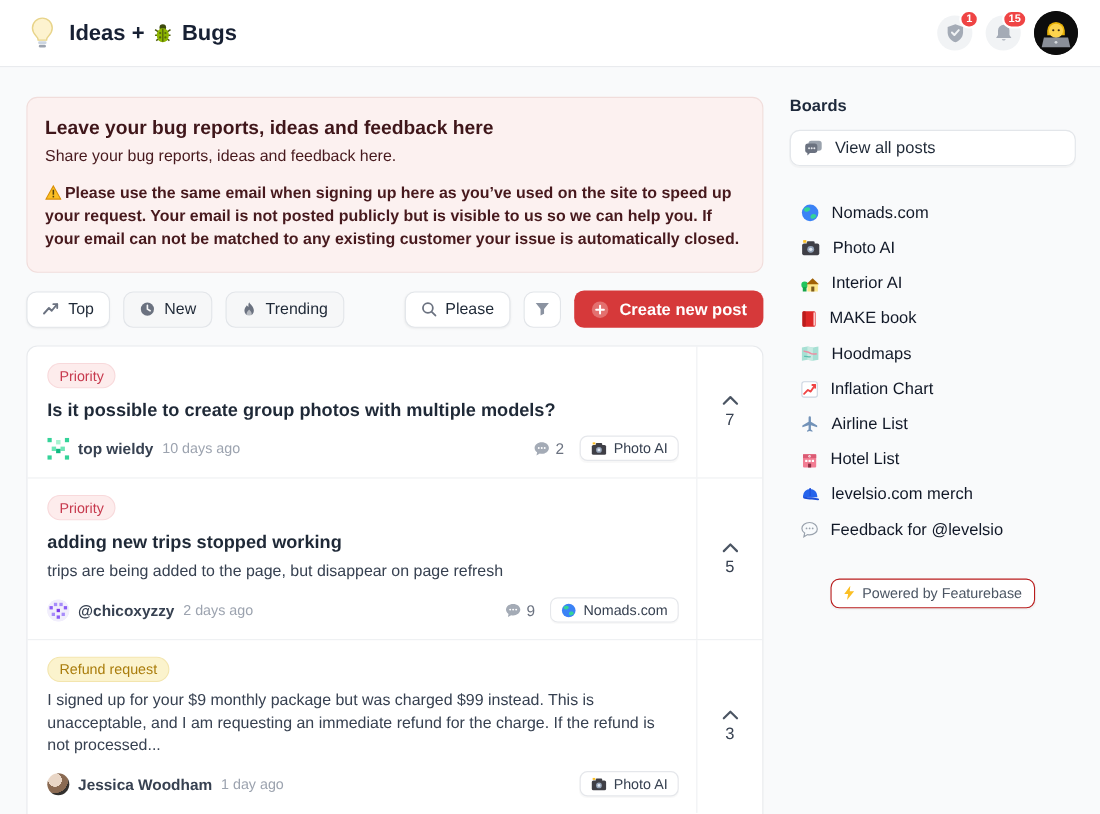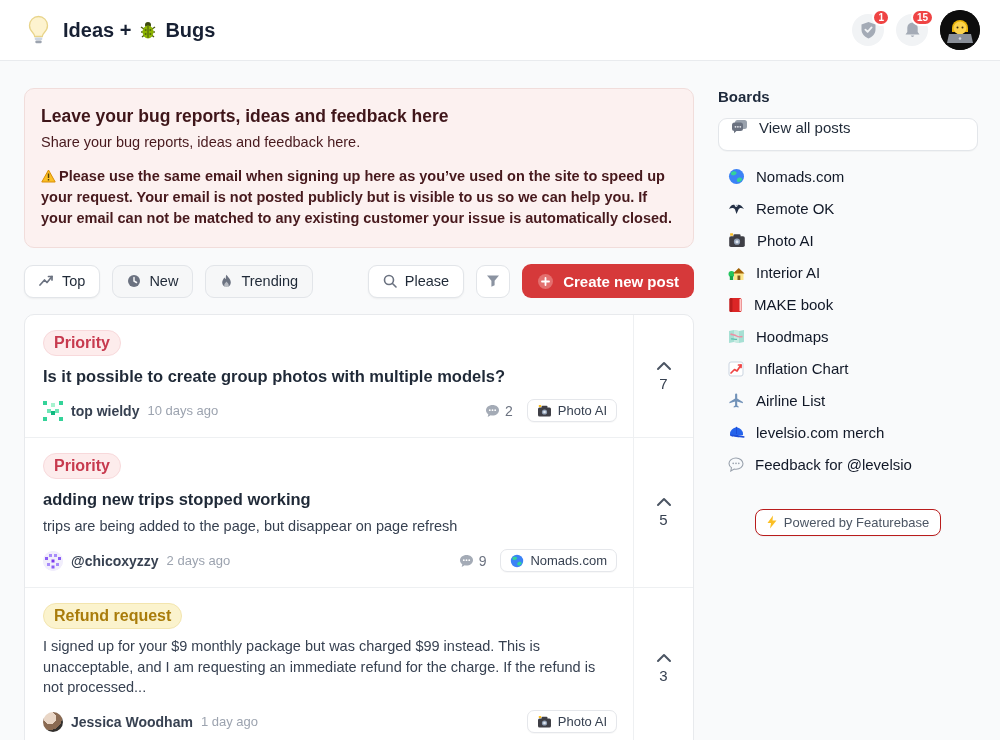--- a/index.html
+++ b/index.html
@@ -44,21 +44,21 @@
   .toolbar .spacer { flex:1; }
   .icon-btn { width:34px; height:33px; display:flex; align-items:center; justify-content:center;
     background:#fff; border:1px solid #e2e5e9; border-radius:9px; cursor:pointer; }
   .create-btn { display:flex; align-items:center; gap:9px; height:34px; padding:0 15px;
     border:none; border-radius:9px; font-size:15px; font-weight:600; color:#fff; cursor:pointer; }
 
   
   .posts-card { background:#fff; border:1px solid #e8eaed; border-radius:10px 10px 0 0;
     min-height:440px; }
   .post { position:relative; padding:15px 76px 15px 18px; border-bottom:1px solid #eef0f2; cursor:pointer; }
-  .badge { display:inline-block; font-size:16px; font-weight:700; padding:3px 10px; border-radius:999px; }
+  .badge { display:inline-block; font-size:13px; font-weight:400; padding:3px 10px; border-radius:999px; }
   .badge.priority { background:#fdecec; color:#c73a4e; border:1px solid #f8d9db; }
   .badge.refund { background:#fbf3cd; color:#a97c0b; border:1px solid #f3e5ae; }
   .post h3 { font-size:16.5px; font-weight:700; color:#1f2937; margin-top:11px; }
   .post .body { font-size:14.5px; color:#374151; margin-top:7px; line-height:1.4; max-width:592px; }
   .meta { display:flex; align-items:center; margin-top:13px; }
   .meta .name { font-size:14px; font-weight:700; color:#374151; margin-left:8px; }
   .meta .time { font-size:13px; color:#9ca3af; margin-left:8px; }
   .meta-right { margin-left:auto; display:flex; align-items:center; gap:14px; }
   .comments { display:flex; align-items:center; gap:5px; font-size:14px; color:#6b7280; }
   .tag { display:flex; align-items:center; gap:6px; background:#fff; border:1px solid #e5e7eb;
@@ -66,24 +66,24 @@
     box-shadow:0 1px 1px rgba(0,0,0,.03); }
   .vote-col { position:absolute; top:0; right:0; bottom:0; width:60px; border-left:1px solid #eef0f2;
     display:flex; flex-direction:column; align-items:center; justify-content:center; cursor:pointer; }
   .vote-col .count { font-size:15px; color:#374151; margin-top:4px; }
   .av20 { width:20px; height:20px; flex:0 0 20px; }
   .av-photo { width:20px; height:20px; border-radius:50%;
     background:radial-gradient(circle at 35% 30%, #e9d6c6 0 32%, #8a6a52 33% 62%, #33302d 63%); }
 
   
   .sidebar h4 { font-size:15px; font-weight:600; color:#1e293b; margin-bottom:13px; }
-  .viewall-btn { width:100%; display:flex; align-items:flex-start; gap:11px; height:33px;
+  .viewall-btn { width:100%; display:flex; align-items:center; gap:11px; height:33px;
     background:#fff; border:1px solid #e3e6ea; border-radius:9px; padding:0 12px;
     font-size:15px; font-weight:500; color:#1f2937; cursor:pointer;
-    box-shadow:0 1px 1px rgba(0,0,0,.03); margin-bottom:11px; }
+    box-shadow:0 1px 1px rgba(0,0,0,.03); margin-bottom:28px; }
   .board-item { display:flex; align-items:center; gap:11px; padding:6px 10px; border-radius:8px;
     font-size:15px; font-weight:500; color:#111827; cursor:pointer; margin-bottom:3px; }
   .powered-wrap { text-align:center; margin-top:30px; }
   .powered { display:inline-flex; gap:7px; background:#fff;
     border:1px solid #b91c1c; border-radius:8px; padding:5px 11px; font-size:13px;
     color:#4b5563; cursor:pointer; box-shadow:0 1px 1px rgba(0,0,0,.04); }
 
   svg { display:block; }
 </style>
 </head>
@@ -399,30 +399,20 @@
       <span>
         <svg width="17" height="17" viewBox="0 0 14 14">
             <circle cx="7" cy="7" r="6.2" fill="#3b82f6"></circle>
             <path d="M3 3.2c1.5-.8 3.4-.6 4 .6.5 1-.6 1.8-1.8 2.2C3.9 6.4 2.6 5.8 2.4 4.8 2.3 4.2 2.5 3.6 3 3.2z" fill="#34d399"></path>
             <path d="M8.6 8c1.4-.4 2.9.2 3 1.2.1.9-.9 1.9-2.2 2.2-1 .2-1.9-.2-2.1-1C7.1 9.5 7.6 8.4 8.6 8z" fill="#34d399"></path>
           </svg>
       </span>
       <span>Nomads.com</span>
     </div>
 
-    <div class="board-item">
-      <span>
-        <svg width="17" height="15" viewBox="0 0 17 15">
-          <path d="M1 8C3 3 6.5 2.5 8 5.5 9.5 2.5 13 3 16 8c-2.5-1.5-4.5-1.5-5.5.5L8.5 13 7 8.5C6 6.5 3.5 6.5 1 8z" fill="#263247"></path>
-          <circle cx="8.2" cy="4.6" r="1.4" fill="#e8edf3"></circle>
-            <circle cx="8.5" cy="4.4" r=".4" fill="#263247"></circle>
-        </svg>
-      </span>
-      <span>Remote OK</span>
-    </div>
 
     <div class="board-item">
       <span>
         <svg width="18" height="15" viewBox="0 0 15 12">
             <rect x="1" y="2.5" width="13" height="9" rx="1.5" fill="#3f3f46"></rect>
             <rect x="4.5" y="0.8" width="6" height="2.5" rx="1" fill="#3f3f46"></rect>
             <circle cx="7.5" cy="7" r="2.6" fill="#94a3b8"></circle>
             <circle cx="7.5" cy="7" r="1.3" fill="#e2e8f0"></circle>
             <rect x="1.8" y="0" width="2.4" height="2" fill="#fbbf24"></rect>
           </svg>
@@ -479,20 +469,35 @@
 
     <div class="board-item">
       <span>
         <svg width="17" height="17" viewBox="0 0 24 24">
           <path d="M21 16v-2l-8-5V3.5a1.5 1.5 0 0 0-3 0V9l-8 5v2l8-2.5V19l-2 1.5V22l3.5-1 3.5 1v-1.5L13 19v-5.5z" fill="#7292b8"></path>
         </svg>
       </span>
       <span>Airline List</span>
     </div>
 
+    <div class="board-item">
+      <span>
+        <svg width="16" height="16" viewBox="0 0 16 16">
+          <rect x="2" y="3" width="12" height="12" rx="1" fill="#f27d93"></rect>
+          <rect x="2" y="3" width="12" height="3.4" fill="#db5b74"></rect>
+          <rect x="4" y="8" width="2" height="2" fill="#fff"></rect>
+            <rect x="7" y="8" width="2" height="2" fill="#fff"></rect>
+            <rect x="10" y="8" width="2" height="2" fill="#fff"></rect>
+          <rect x="6.6" y="11.5" width="2.8" height="3.5" fill="#8c2f43"></rect>
+          <circle cx="8" cy="4.7" r="1.1" fill="#fff"></circle>
+            <text x="8" y="5.6" font-size="2.4" text-anchor="middle" fill="#db5b74">H</text>
+        </svg>
+      </span>
+      <span>Hotel List</span>
+    </div>
 
     <div class="board-item">
       <span>
         <svg width="17" height="13" viewBox="0 0 17 13">
           <path d="M2 8a6.5 6.5 0 0 1 13 0v1H2z" fill="#2563eb"></path>
           <path d="M8.5 1.5v6.5" stroke="#1d4ed8" stroke-width="1"></path>
           <path d="M2 8.6c4 .8 7-.2 14 1.6 1 .3.8 1.6-.4 1.5C11 11.3 5 11 2.4 10z" fill="#1d4ed8"></path>
           <circle cx="8.5" cy="1.6" r=".9" fill="#1d4ed8"></circle>
         </svg>
       </span>

